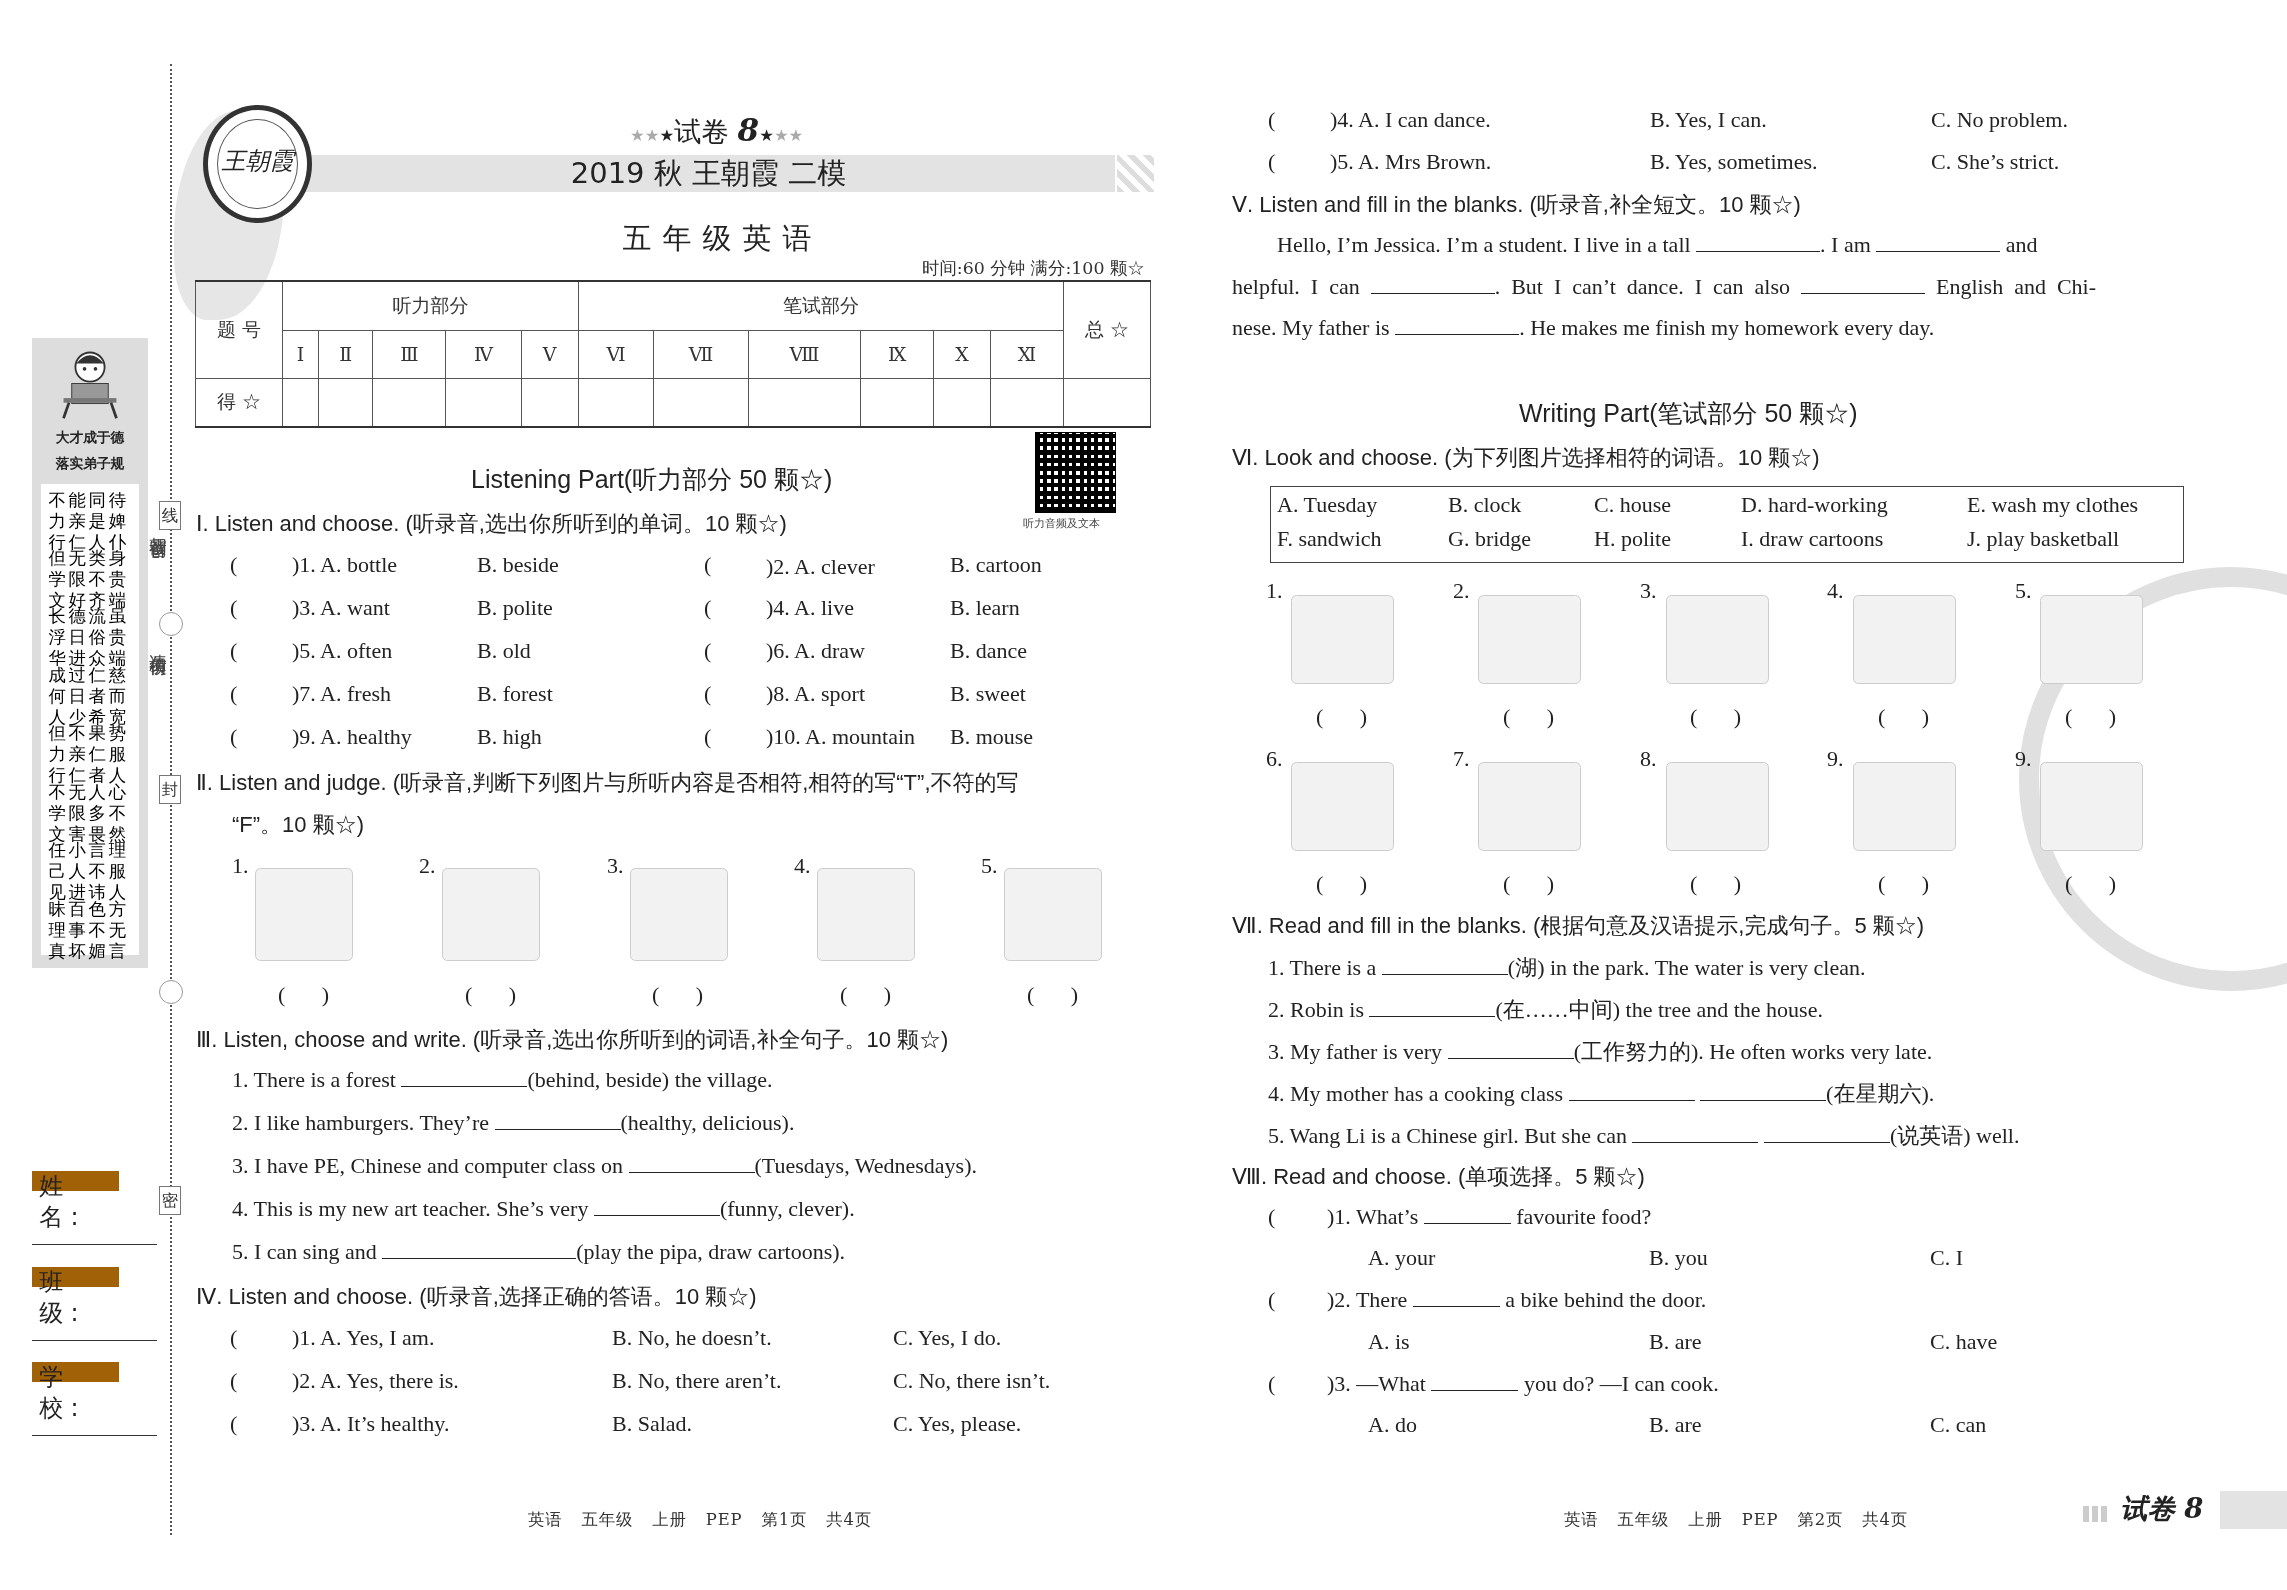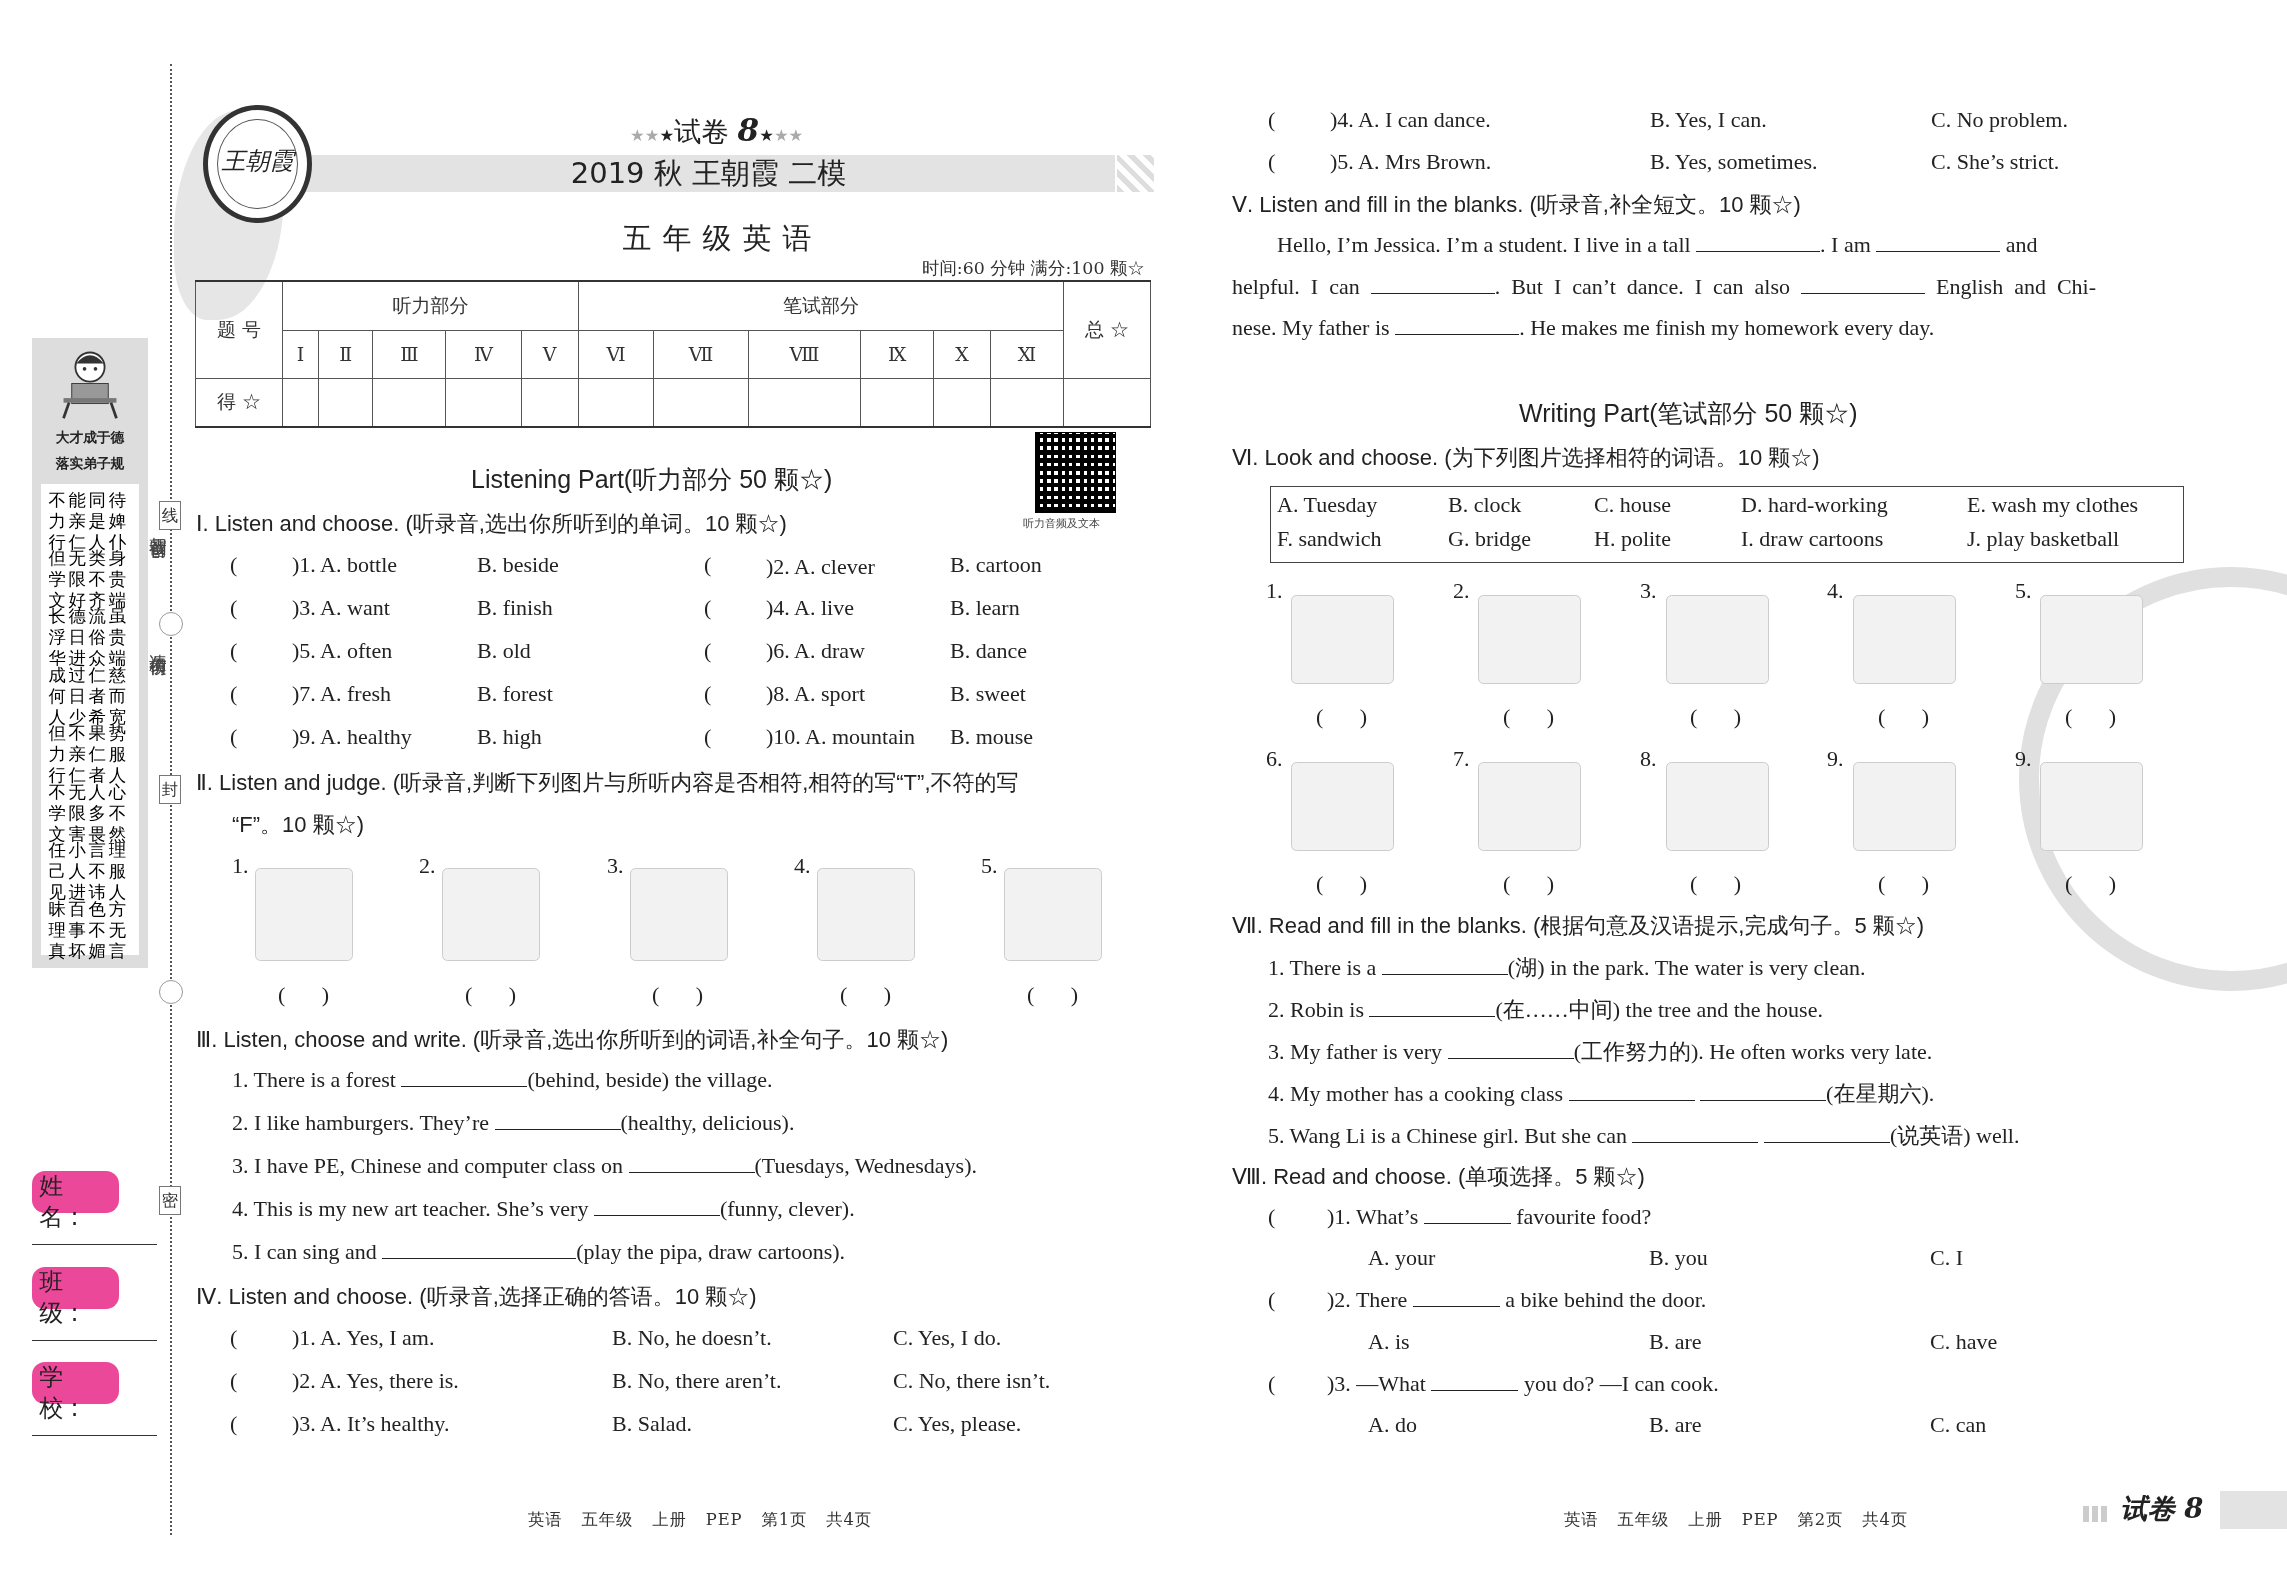--- a/index.html
+++ b/index.html
@@ -10,21 +10,21 @@
   .bindtag{position:absolute;left:159px;width:20px;height:27.4px;border:0.9px solid #777;background:#fff;
            font-size:16.4px;text-align:center;line-height:27.4px;color:#333;}
   .bindcircle{position:absolute;left:159px;width:22px;height:22px;border-radius:50%;border:1.8px solid #999;background:#fff;}
   .vtext{position:absolute;left:149px;width:20px;font-size:17.4px;line-height:22px;color:#444;writing-mode:vertical-rl;letter-spacing:1.8px;font-family:"DejaVu Sans",sans-serif;}
   
   .sidebar{position:absolute;left:32px;top:338px;width:116px;height:630px;background:#ddd;}
   .sidebar .kid{position:absolute;left:25.6px;top:9.1px;width:64px;height:73px;}
   .sidebar .motto{position:absolute;left:0;width:116px;text-align:center;font-size:13.7px;font-weight:bold;color:#222;font-family:"DejaVu Sans",sans-serif;}
   .sidebar .poem{position:absolute;left:9.1px;top:146px;width:98px;height:471px;background:#fff;}
   .poem-block{position:absolute;left:7.3px;width:84px;font-size:17.4px;line-height:21px;letter-spacing:2.7px;color:#000000;font-family:"DejaVu Sans",sans-serif;}
-  .info-label{position:absolute;left:32px;width:80px;height:42px;background:#ec4899;font-size:24px;line-height:31px;padding-left:7.3px;font-family:"DejaVu Sans",sans-serif;color:#222;letter-spacing:7.3px;border-radius:13px;}
+  .info-label{position:absolute;left:32px;width:80px;height:20px;background:#a16207;font-size:24px;line-height:31px;padding-left:7.3px;font-family:"DejaVu Sans",sans-serif;color:#222;letter-spacing:7.3px;}
   .info-line{position:absolute;left:32px;width:125px;border-top:1.8px solid #333;}
   
   .logo{position:absolute;left:203px;top:105px;width:99px;height:108px;border-radius:50%;border:5.5px solid #333;background:#fff;}
   .logo .inner{position:absolute;left:9.1px;top:9.1px;right:9.1px;bottom:9.1px;border-radius:50%;border:1.8px solid #555;}
   .logo .txt{position:absolute;left:0;right:0;top:35px;text-align:center;font-size:24px;font-family:"DejaVu Serif",serif;font-style:italic;}
   .ribbon{position:absolute;left:174px;top:110px;width:110px;height:210px;background:#e6e6e6;border-radius:60% 10% 60% 30%;z-index:0;}
   .banner{position:absolute;left:302px;top:155px;width:813px;height:37px;background:#e3e3e3;}
   .banner-dots{position:absolute;left:1117px;top:155px;width:37px;height:37px;
      background:repeating-linear-gradient(45deg,#ddd 0 5.5px,#fff 5.5px 11px);}
   .paper-no{position:absolute;left:630px;top:112px;font-size:27.4px;font-family:"DejaVu Serif",serif;color:#222;}
@@ -237,21 +237,21 @@
 </div>
 
 <div class="line" style="left:230px;top:552px">(</div>
 <div class="line" style="left:292px;top:552px">)1. A. bottle</div>
 <div class="line" style="left:477px;top:552px">B. beside</div>
 <div class="line" style="left:704px;top:552px">(</div>
 <div class="line" style="left:766px;top:554px">)2. A. clever</div>
 <div class="line" style="left:950px;top:552px">B. cartoon</div>
 <div class="line" style="left:230px;top:595px">(</div>
 <div class="line" style="left:292px;top:595px">)3. A. want</div>
-<div class="line" style="left:477px;top:595px">B. finish</div>
+<div class="line" style="left:477px;top:595px">B. polite</div>
 <div class="line" style="left:704px;top:595px">(</div>
 <div class="line" style="left:766px;top:595px">)4. A. live</div>
 <div class="line" style="left:950px;top:595px">B. learn</div>
 <div class="line" style="left:230px;top:638px">(</div>
 <div class="line" style="left:292px;top:638px">)5. A. often</div>
 <div class="line" style="left:477px;top:638px">B. old</div>
 <div class="line" style="left:704px;top:638px">(</div>
 <div class="line" style="left:766px;top:638px">)6. A. draw</div>
 <div class="line" style="left:950px;top:638px">B. dance</div>
 <div class="line" style="left:230px;top:681px">(</div>

